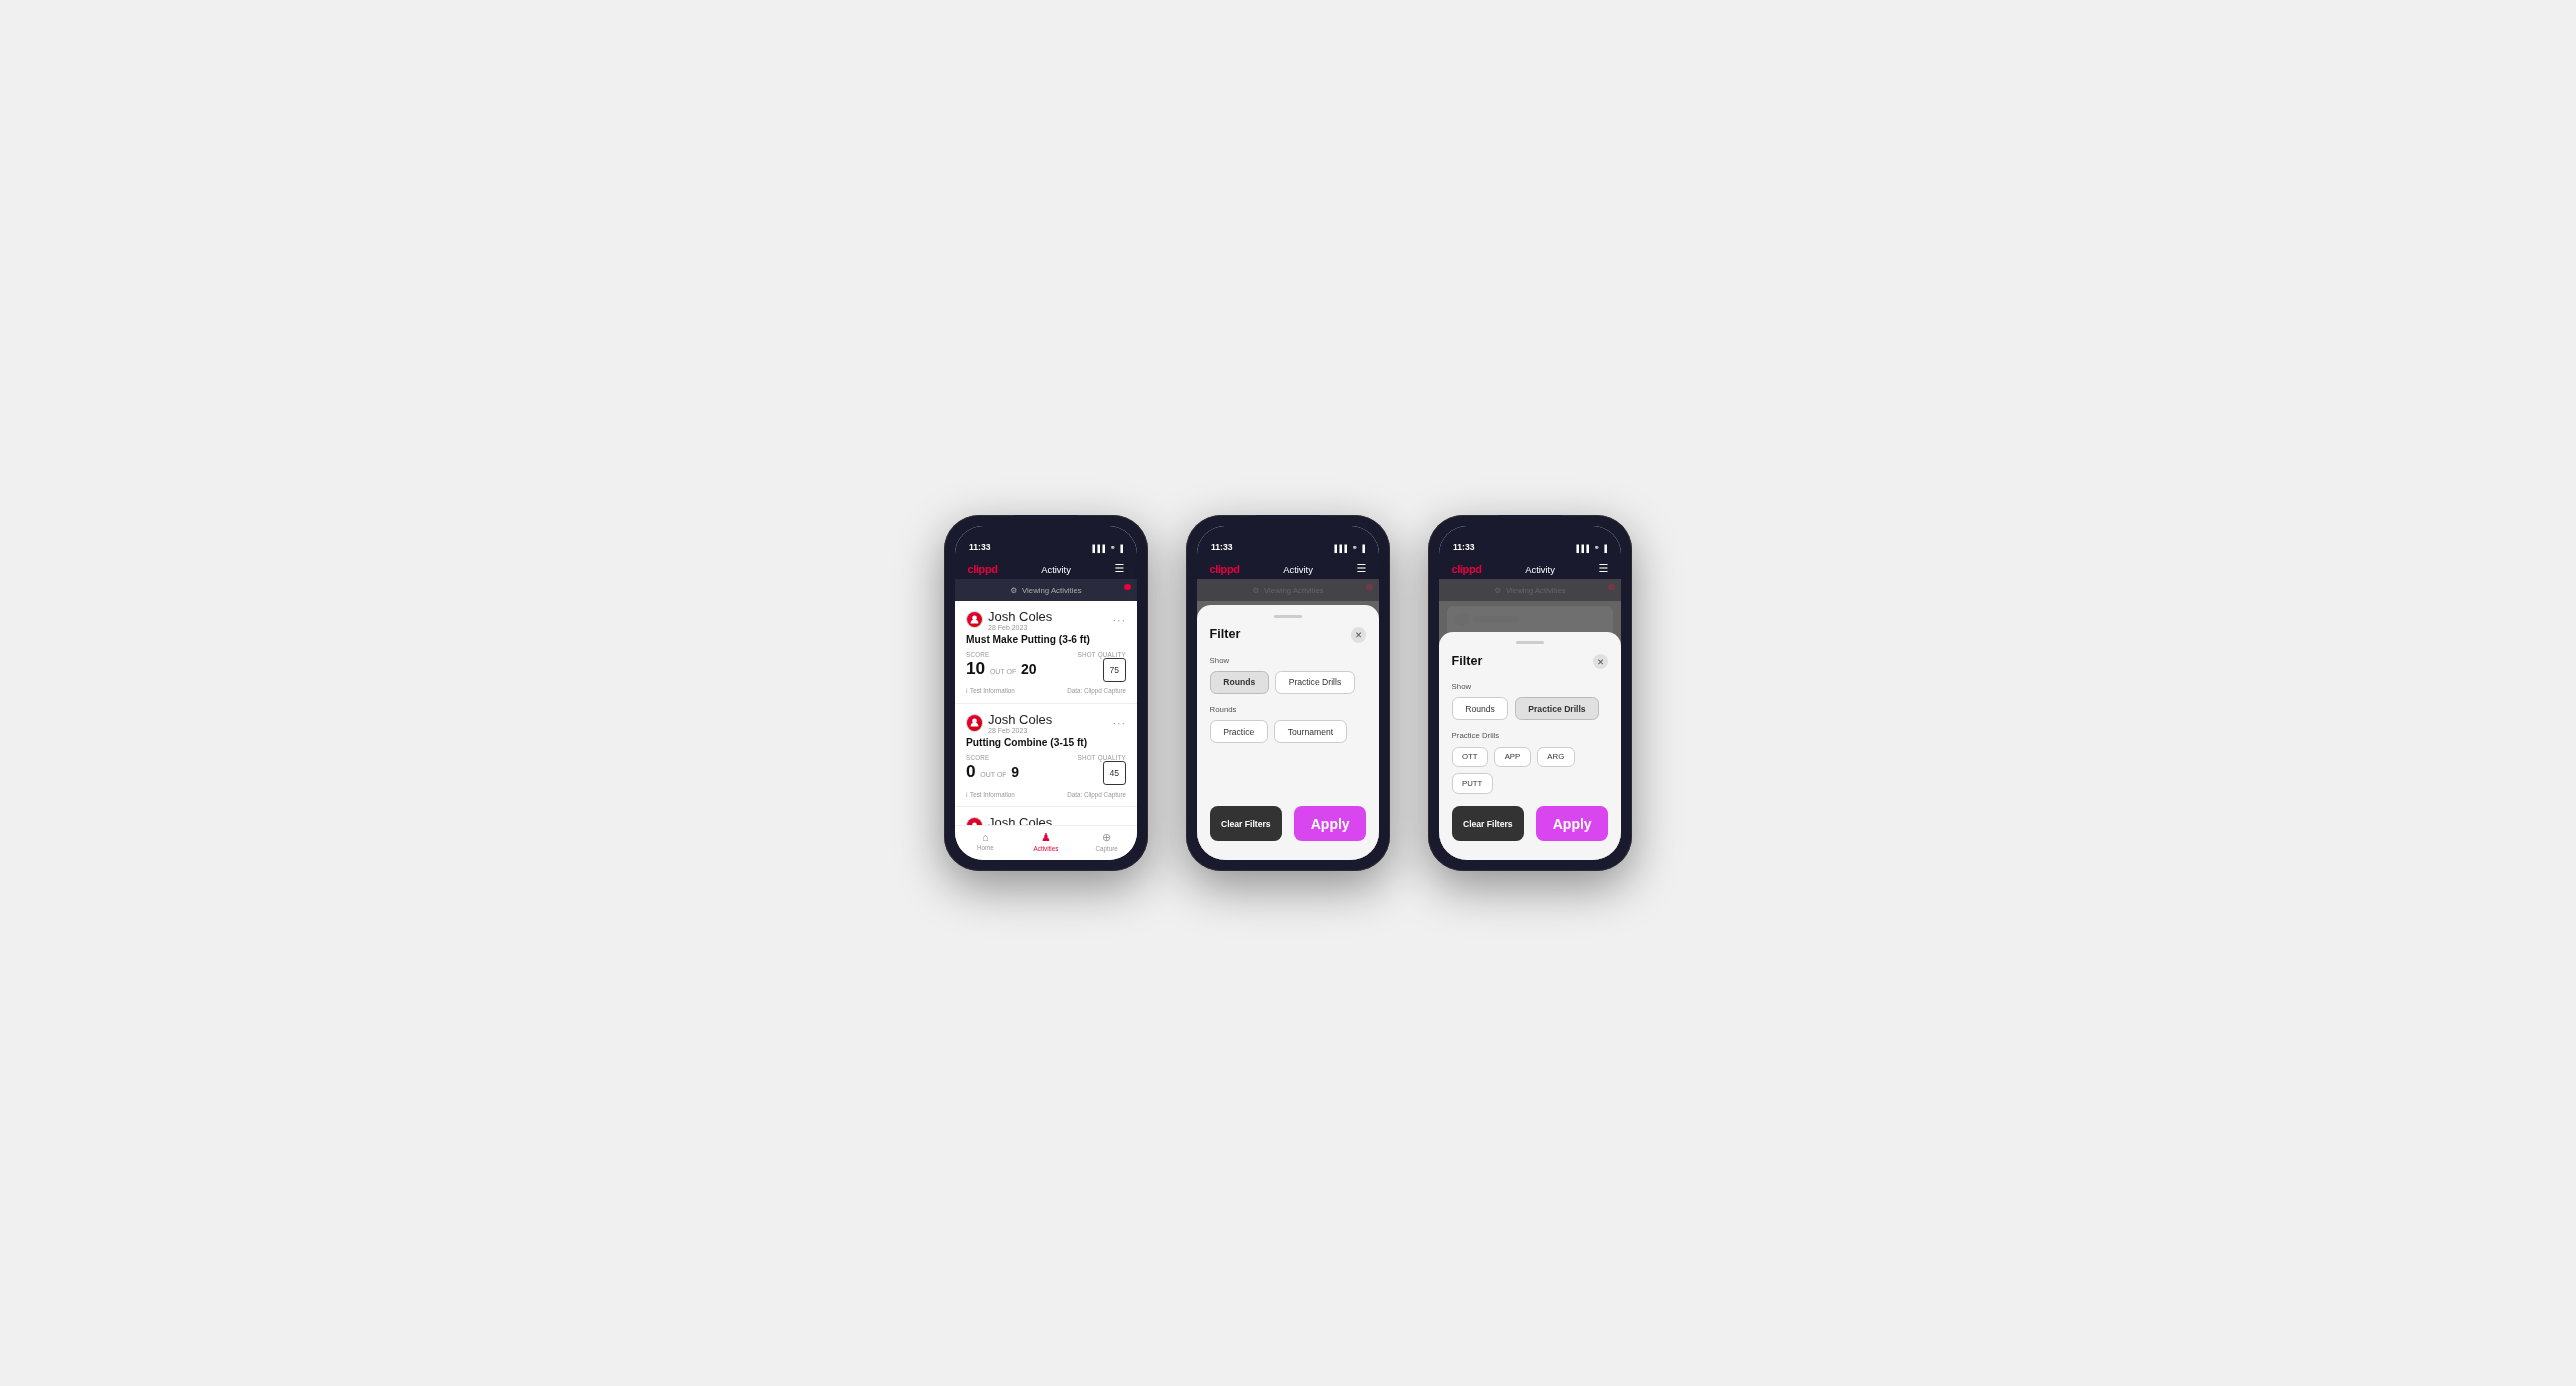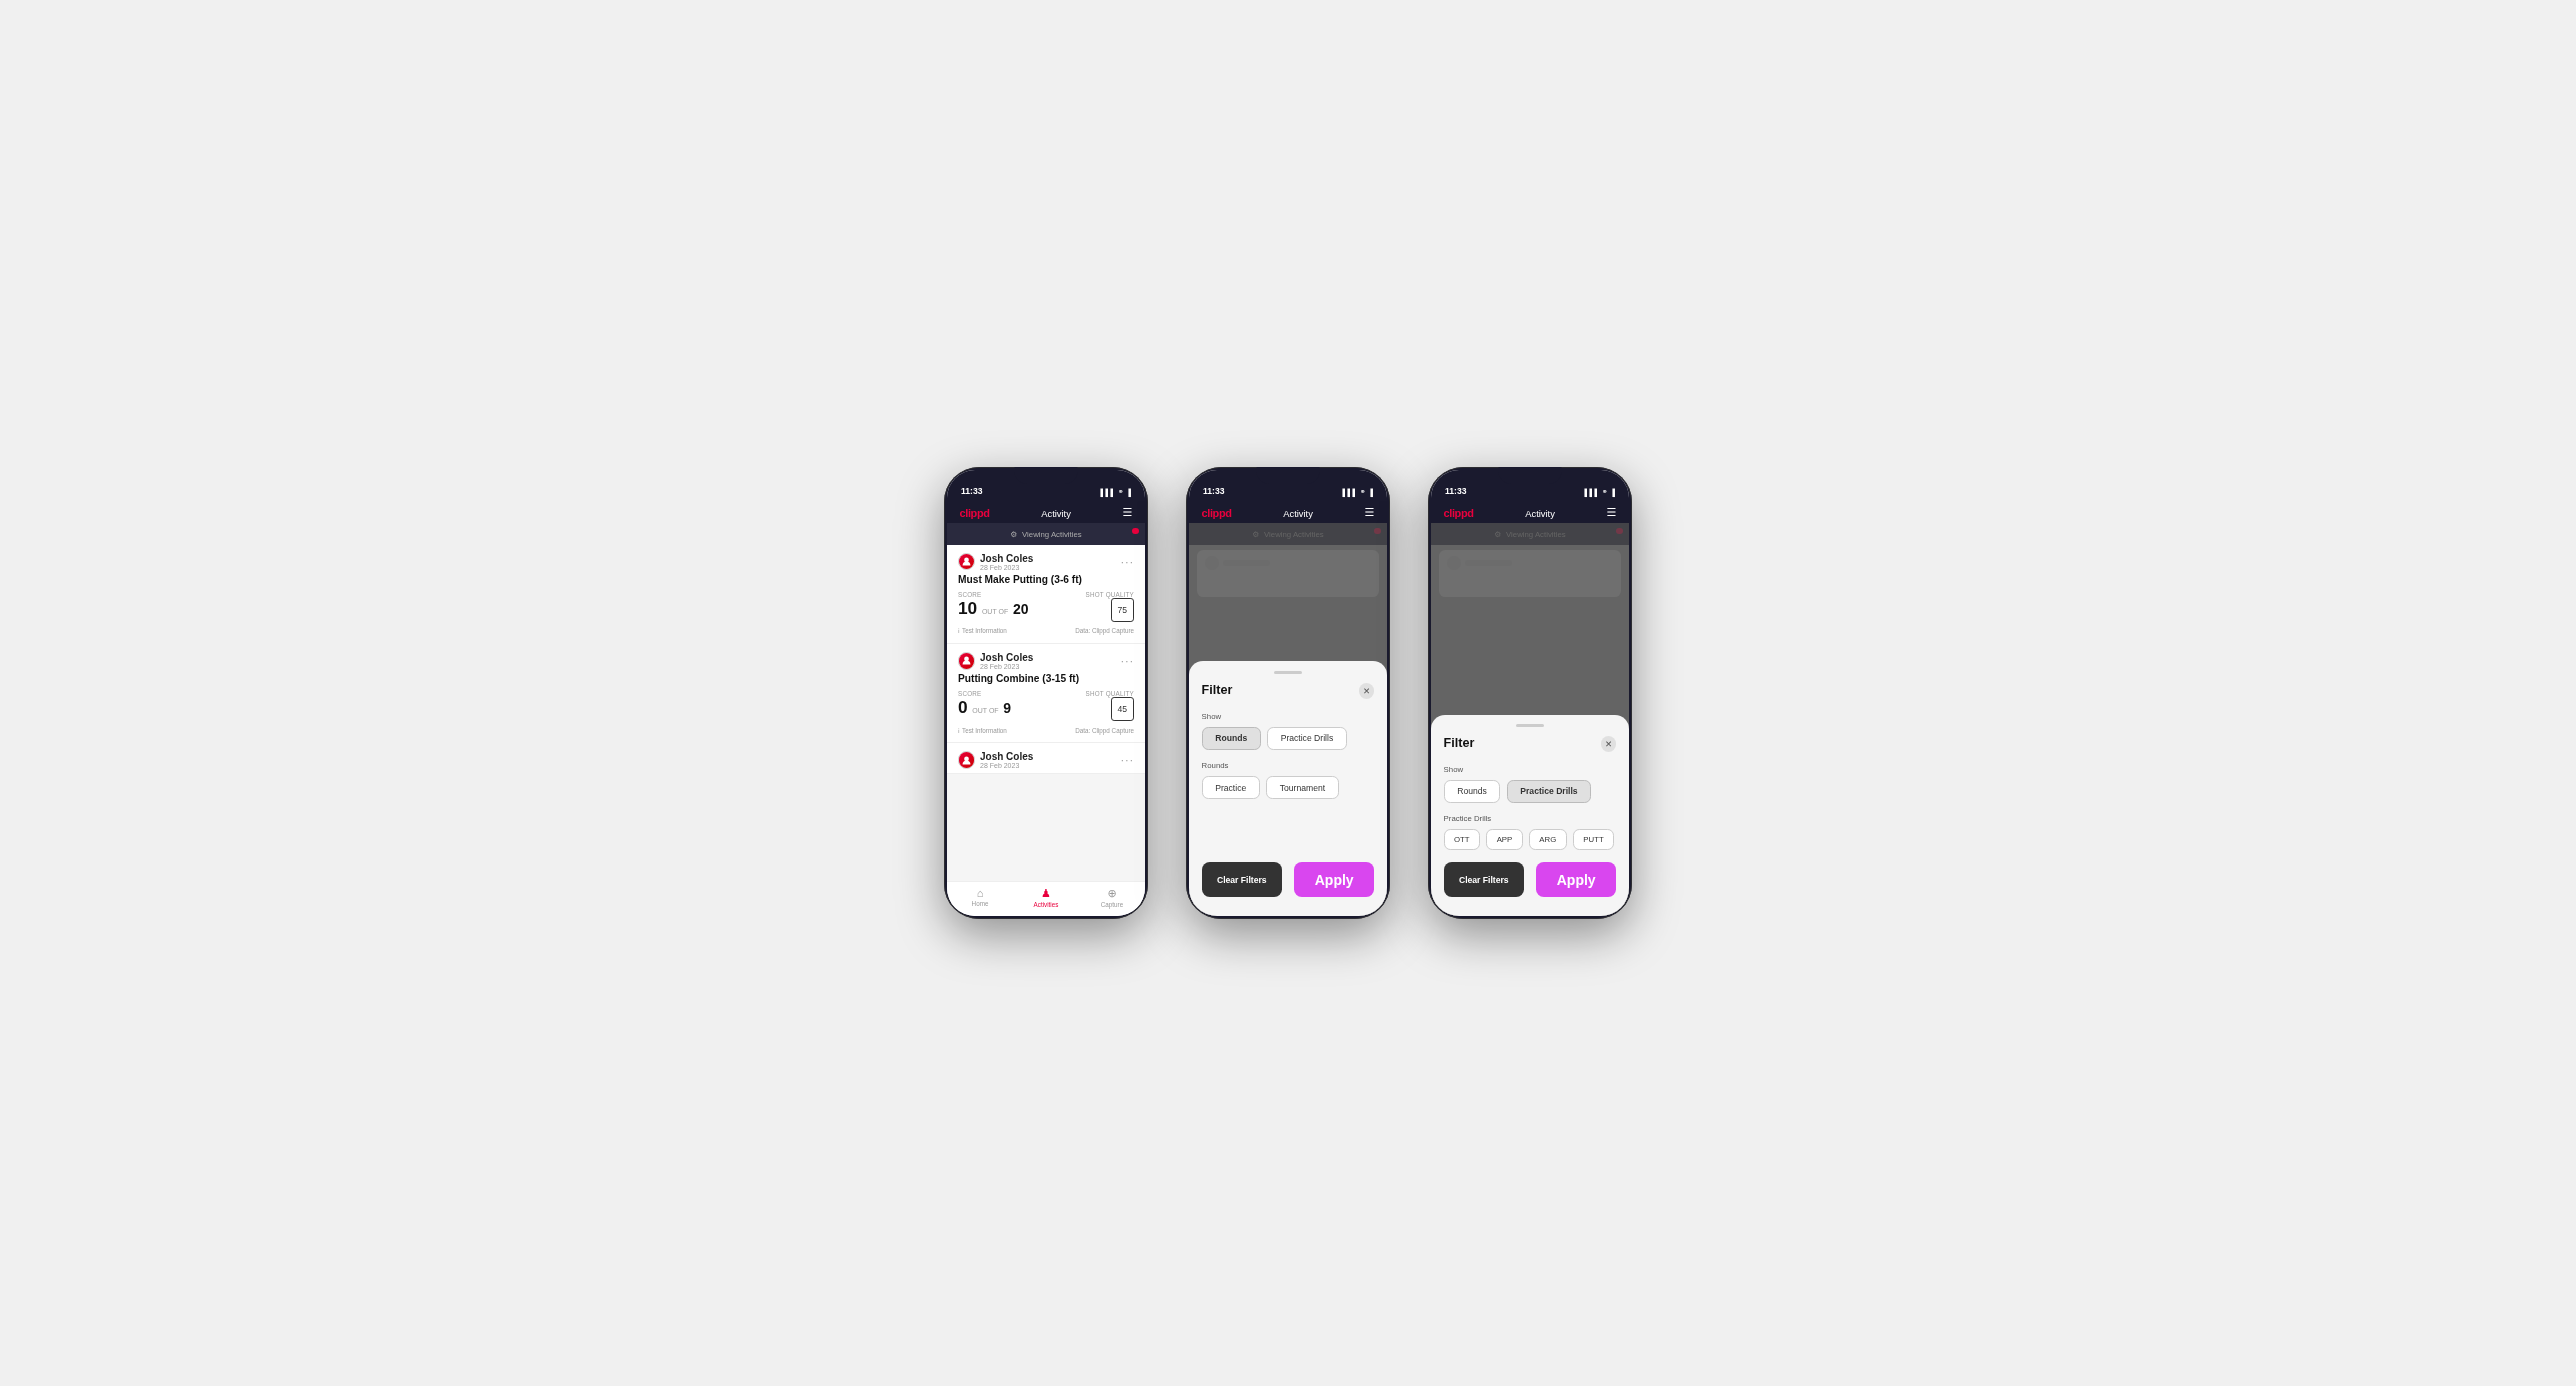--- a/index.html
+++ b/index.html
@@ -15,24 +15,24 @@
 
     .phones-container {
       display: flex;
       gap: 38px;
       align-items: center;
     }
 
     
     .phone {
       width: 204px;
-      height: 452px;
+      height: 356px;
       background: #1a1a2e;
       border-radius: 35px;
-      padding: 3px;
+      padding: 11px;
       box-shadow: 0 15.7px 47px rgba(0,0,0,0.4), inset 0 0 0 0.8px #333;
       position: relative;
       flex-shrink: 0;
     }
 
     .phone-inner {
       width: 100%;
       height: 100%;
       background: #fff;
       border-radius: 28px;
@@ -185,22 +185,22 @@
       align-items: center;
       justify-content: center;
     }
 
     .avatar-img svg {
       width: 11px;
       height: 11px;
     }
 
     .user-name {
-      font-size: 10px;
-      font-weight: 700;
+      font-size: 13px;
+      font-weight: 400;
       color: #222;
     }
 
     .user-date {
       font-size: 7px;
       color: #999;
     }
 
     .more-dots {
       color: #999;

